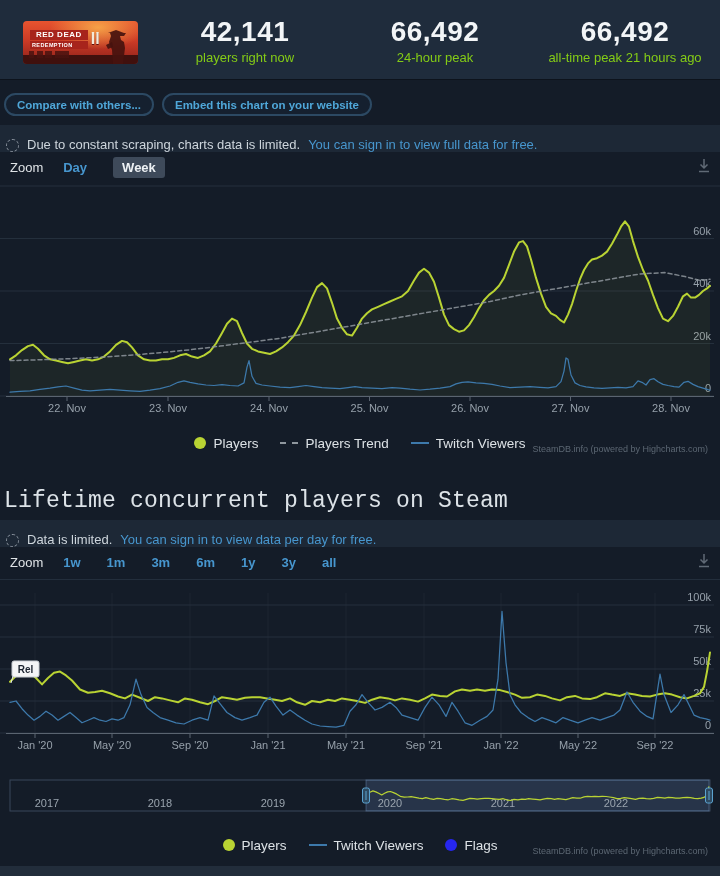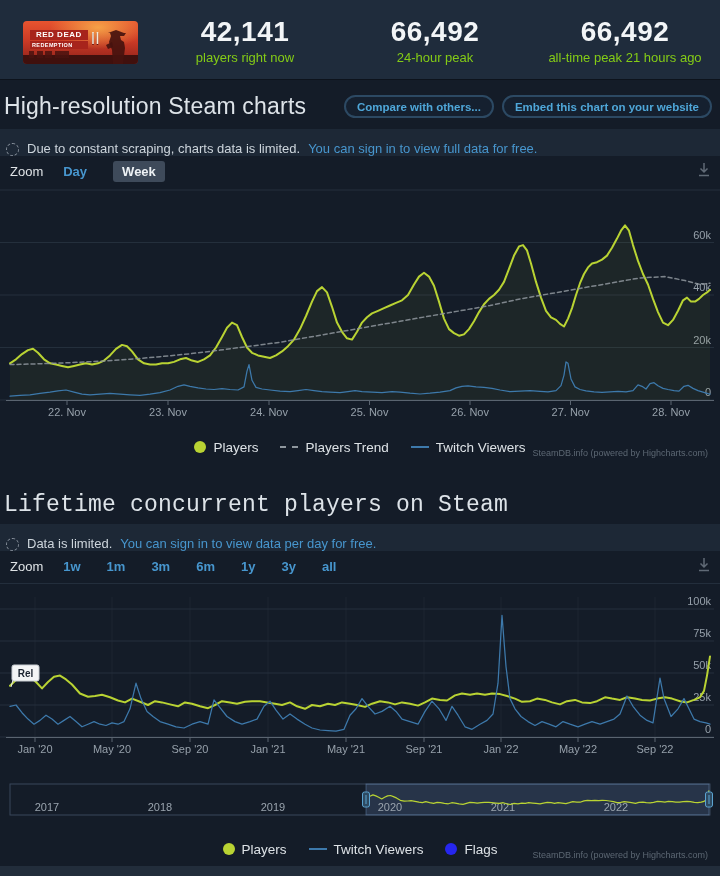--- a/index.html
+++ b/index.html
@@ -14,21 +14,21 @@
   .banner .sun { position:absolute; left:20%; top:-40%; width:90%; height:110%;
             background:radial-gradient(ellipse at center, rgba(252,190,80,.75), rgba(252,190,80,0) 65%); }
   .banner .ground { position:absolute; left:0; bottom:0; width:100%; height:9px; background:#40100d; }
   .banner .figures { position:absolute; left:6px; bottom:6px; width:40px; height:7px;
             background:linear-gradient(90deg,#4a120f 0 12%,transparent 12% 20%,#4a120f 20% 34%,transparent 34% 40%,#4a120f 40% 58%,transparent 58% 66%,#4a120f 66% 100%); opacity:.85; }
   .banner svg.cowboy { position:absolute; right:2px; bottom:0; }
   .banner .logo { position:absolute; left:7px; top:9px; display:flex; align-items:flex-start; gap:3px; }
   .banner .logo .lines { display:flex; flex-direction:column; gap:1px; }
   .banner .l1 { font-size:8px; font-weight:bold; color:#fff; background:#a7241c; padding:0 6px; letter-spacing:.5px; line-height:10px; }
   .banner .l2 { font-size:5.5px; font-weight:bold; color:#fff; background:#a7241c; padding:0 2px; letter-spacing:.4px; line-height:8px; }
-  .banner .numeral { font-size:16px; font-weight:normal; color:#f3e9d8; line-height:17px; text-shadow:0 1px 0 #5c120e; }
+  .banner .numeral { font-size:16px; font-weight:bold; color:#f3e9d8; line-height:17px; text-shadow:0 1px 0 #5c120e; }
   .stats { position:absolute; left:150px; top:0; right:0; height:80px; display:flex; }
   .stat { flex:1; display:flex; flex-direction:column; align-items:center; justify-content:center; padding-top:2px; }
   .stat .num { font-size:28px; font-weight:bold; color:#f2f5f7; letter-spacing:.5px; line-height:30px; }
   .stat .lbl { font-size:13px; color:#84cc16; margin-top:3px; }
 
   
   .sec-head { display:flex; align-items:center; justify-content:space-between; padding:13px 8px 9px 4px; }
   .sec-title { font-size:23px; color:#dde3e8; font-weight:400; letter-spacing:.2px; }
   .btns { display:flex; gap:8px; }
   .pill-btn { height:23px; display:flex; align-items:center; padding:0 11px; border:2px solid #2c4963; border-radius:12px;
@@ -87,21 +87,20 @@
       </div>
       <div class="stat">
         <div class="num">66,492</div>
         <div class="lbl">all-time peak 21 hours ago</div>
       </div>
     </div>
   </div>
 
   <div>
     <div class="sec-head">
-      <div class="sec-title">High-resolution Steam charts</div>
       <div class="btns">
         <div class="pill-btn">Compare with others...</div>
         <div class="pill-btn">Embed this chart on your website</div>
       </div>
     </div>
     <div class="notice">
       <span class="dashed-circle"></span>
       <span>Due to constant scraping, charts data is limited.</span>
       <a>You can sign in to view full data for free.</a>
     </div>

